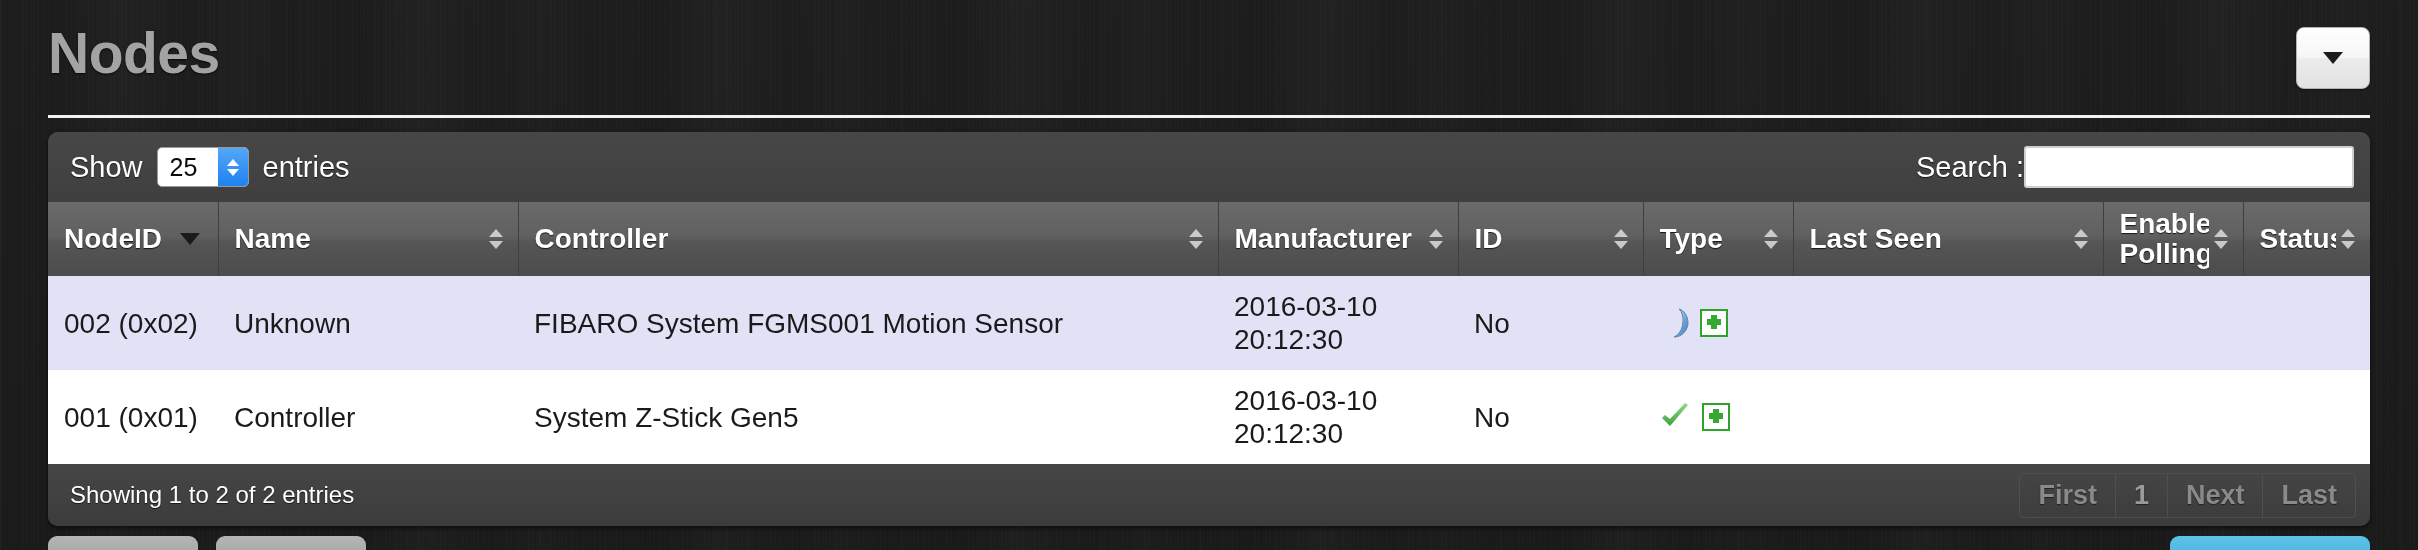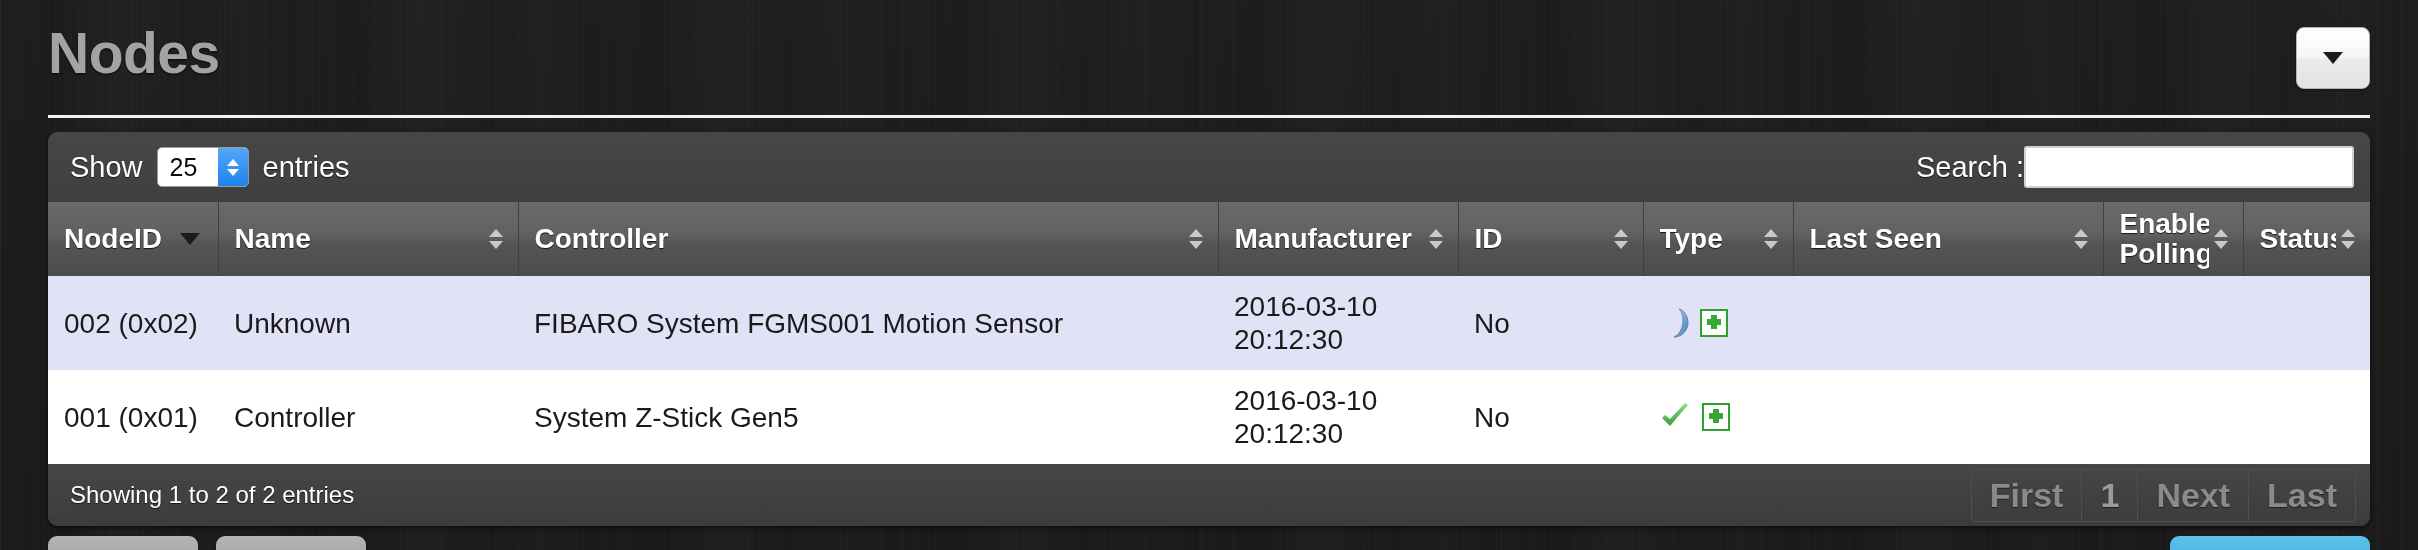--- a/index.html
+++ b/index.html
@@ -264,21 +264,21 @@
     text-shadow: 0 1px 1px rgba(0,0,0,0.7);
   }
   .pagination {
     display: flex;
     align-items: stretch;
     border: 1px solid #4f4f4f;
     border-radius: 4px;
     overflow: hidden;
   }
   .page-btn {
-    font-size: 34px;
+    font-size: 27px;
     font-weight: bold;
     color: #8a8a8a;
     padding: 6px 18px;
     border-right: 1px solid #4f4f4f;
     background: transparent;
     cursor: default;
     white-space: nowrap;
     text-shadow: 0 1px 1px rgba(0,0,0,0.5);
   }
   .page-btn:last-child { border-right: none; }

